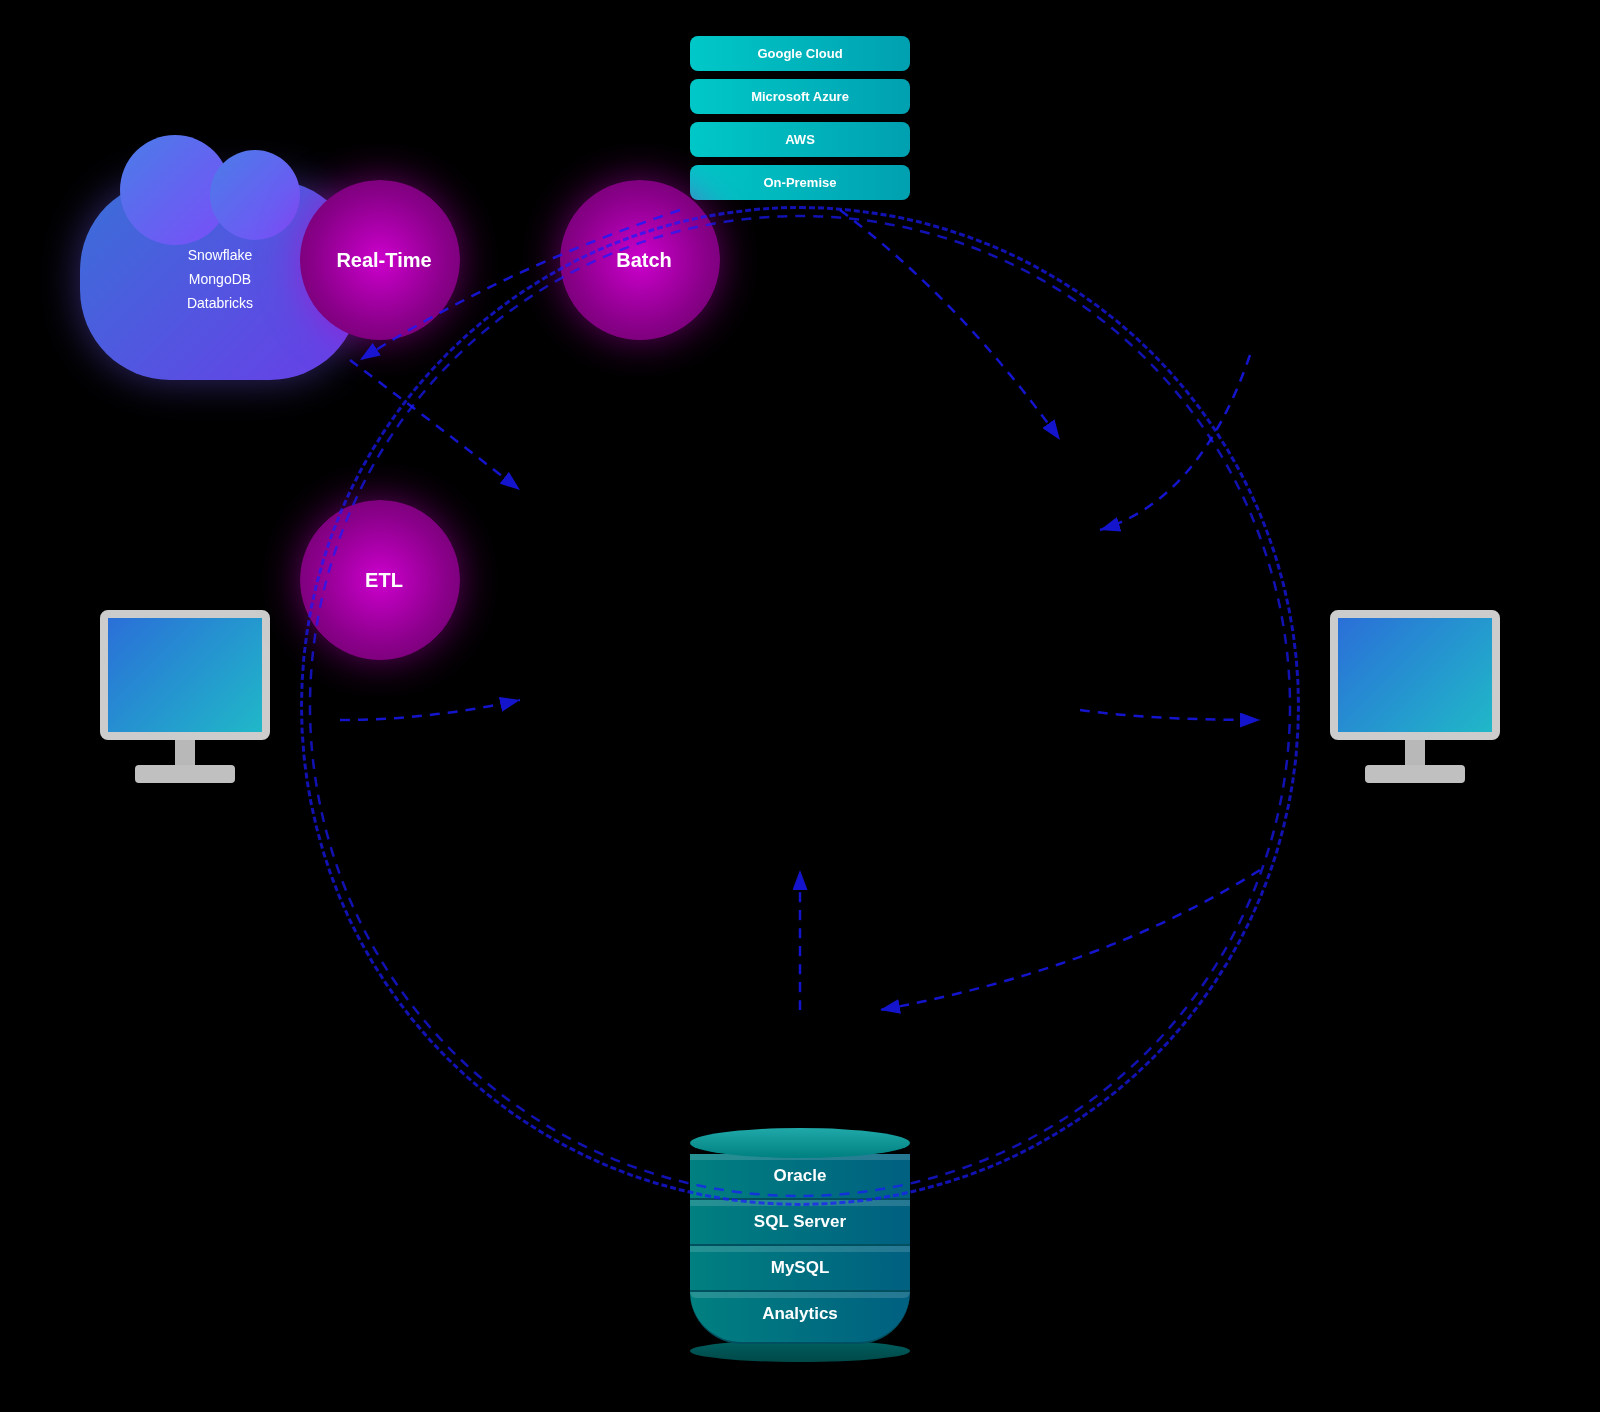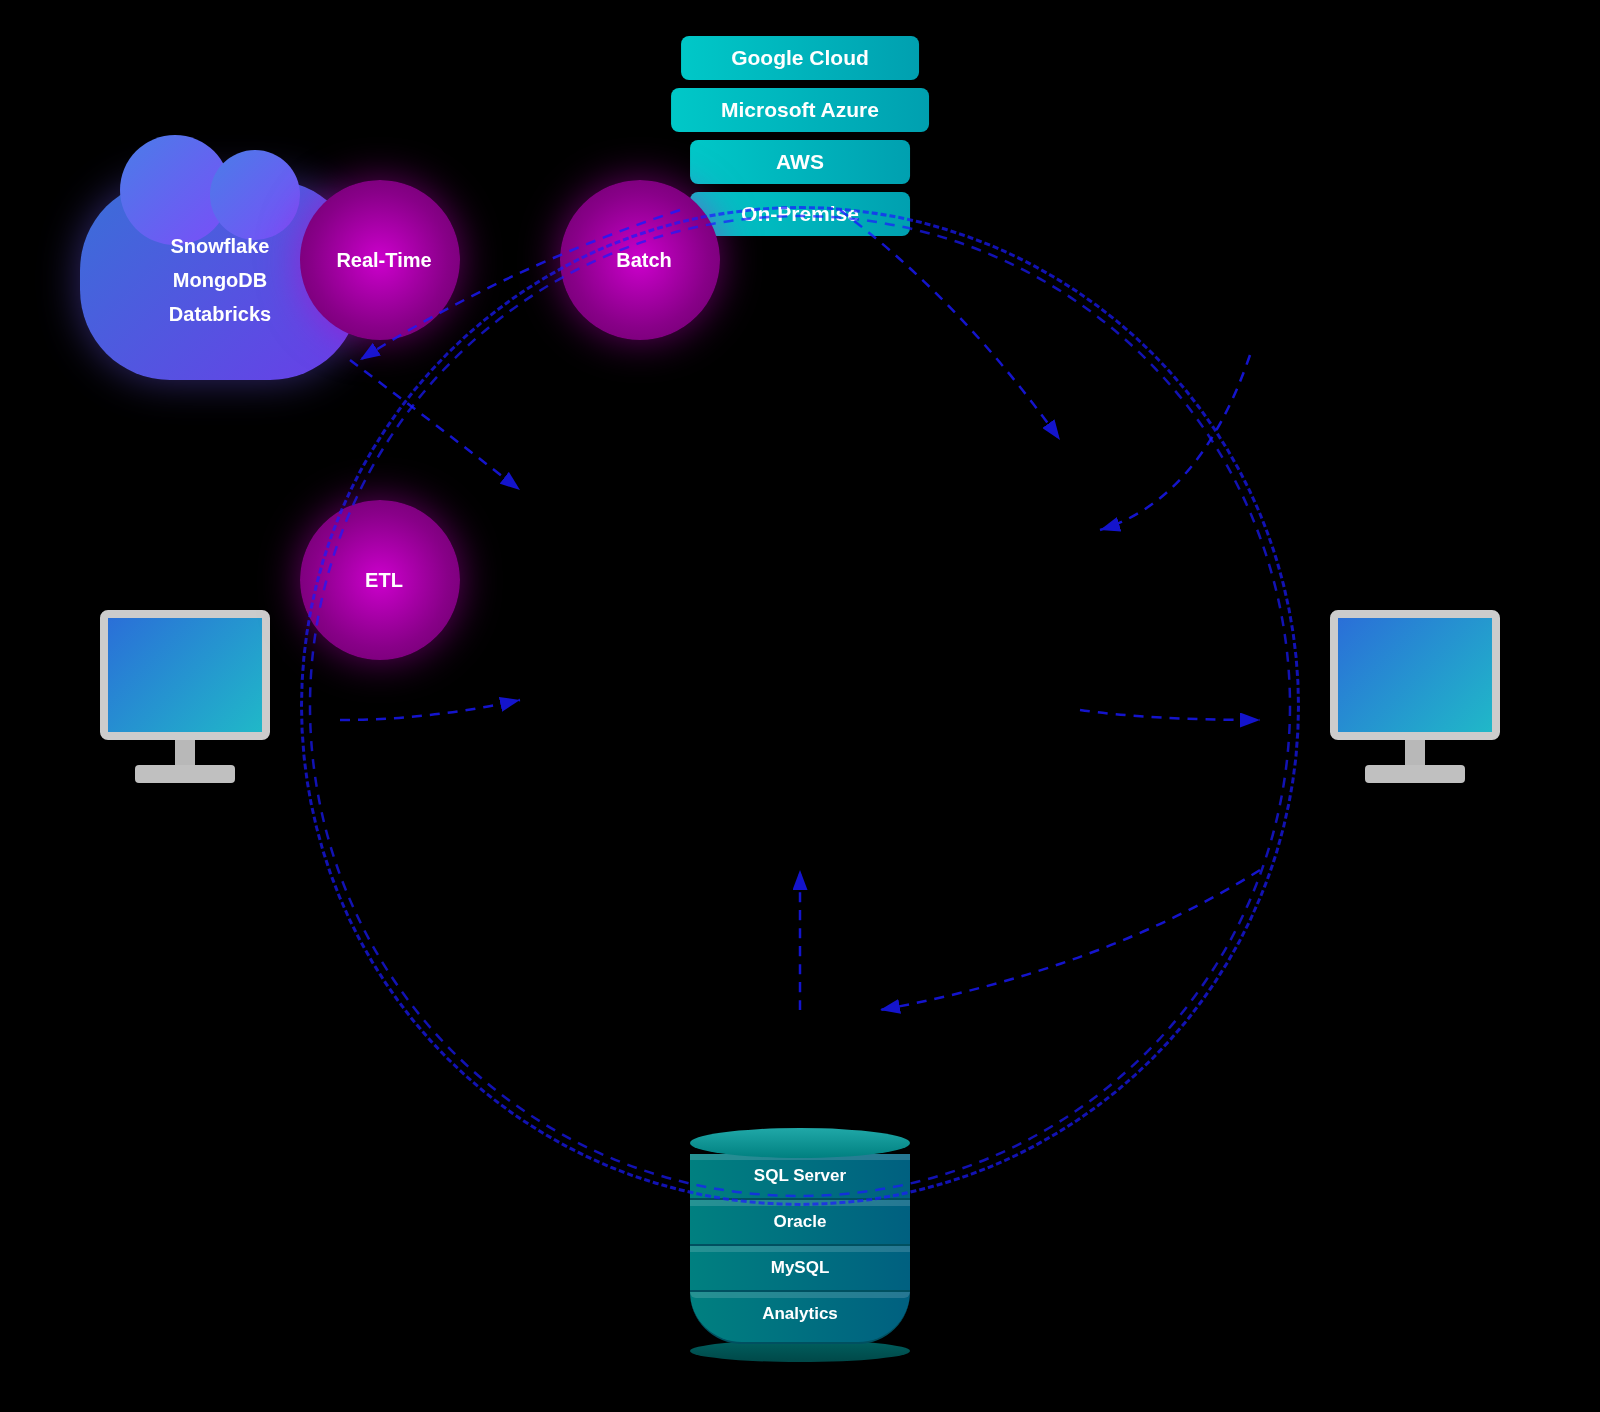--- a/index.html
+++ b/index.html
@@ -85,41 +85,41 @@
       background: linear-gradient(135deg, #4a7de8 0%, #7a4df8 100%);
       border-radius: 50%;
       top: -30px;
       left: 130px;
     }
 
     .cloud-text {
       position: relative;
       z-index: 2;
       color: white;
-      font-weight: bold;
-      font-size: 20px;
+      font-weight: normal;
+      font-size: 14px;
       line-height: 1.7;
     }
 
     
     .cloud-platform-group {
       position: absolute;
       top: 36px;
       left: 50%;
       transform: translateX(-50%);
       display: flex;
       flex-direction: column;
       gap: 8px;
       align-items: center;
     }
     .platform-box {
       background: linear-gradient(90deg, #00c8c8 0%, #00a0b0 100%);
       color: white;
       font-weight: bold;
-      font-size: 21px;
+      font-size: 13px;
       padding: 10px 50px;
       border-radius: 8px;
       text-align: center;
       min-width: 220px;
     }
 
     
     .db-group {
       position: absolute;
       bottom: 60px;
@@ -346,26 +346,26 @@
 
   <div class="monitor" style="right:100px; top:610px;">
     <div class="monitor-screen"></div>
     <div class="monitor-neck"></div>
     <div class="monitor-base"></div>
   </div>
 
   <div class="db-group" style="bottom:50px; left:50%; transform:translateX(-50%);">
 
     <div style="width:220px; height:30px; background:linear-gradient(180deg,#20a8a8,#008080); border-radius:50%; position:relative; z-index:2; margin-bottom:-4px;"></div>
+    <div class="db-item" style="border-radius:0;">
+      <span>Oracle</span>
+    </div>
     <div class="db-item">
       <span>SQL Server</span>
     </div>
-    <div class="db-item" style="border-radius:0;">
-      <span>Oracle</span>
-    </div>
     <div class="db-item">
       <span>MySQL</span>
     </div>
     <div class="db-item" style="border-radius:0 0 110px 110px; padding-bottom:18px;">
       <span>Analytics</span>
     </div>
 
     <div style="width:220px; height:22px; background:linear-gradient(180deg,#006060,#004848); border-radius:50%; margin-top:-4px;"></div>
   </div>
 

